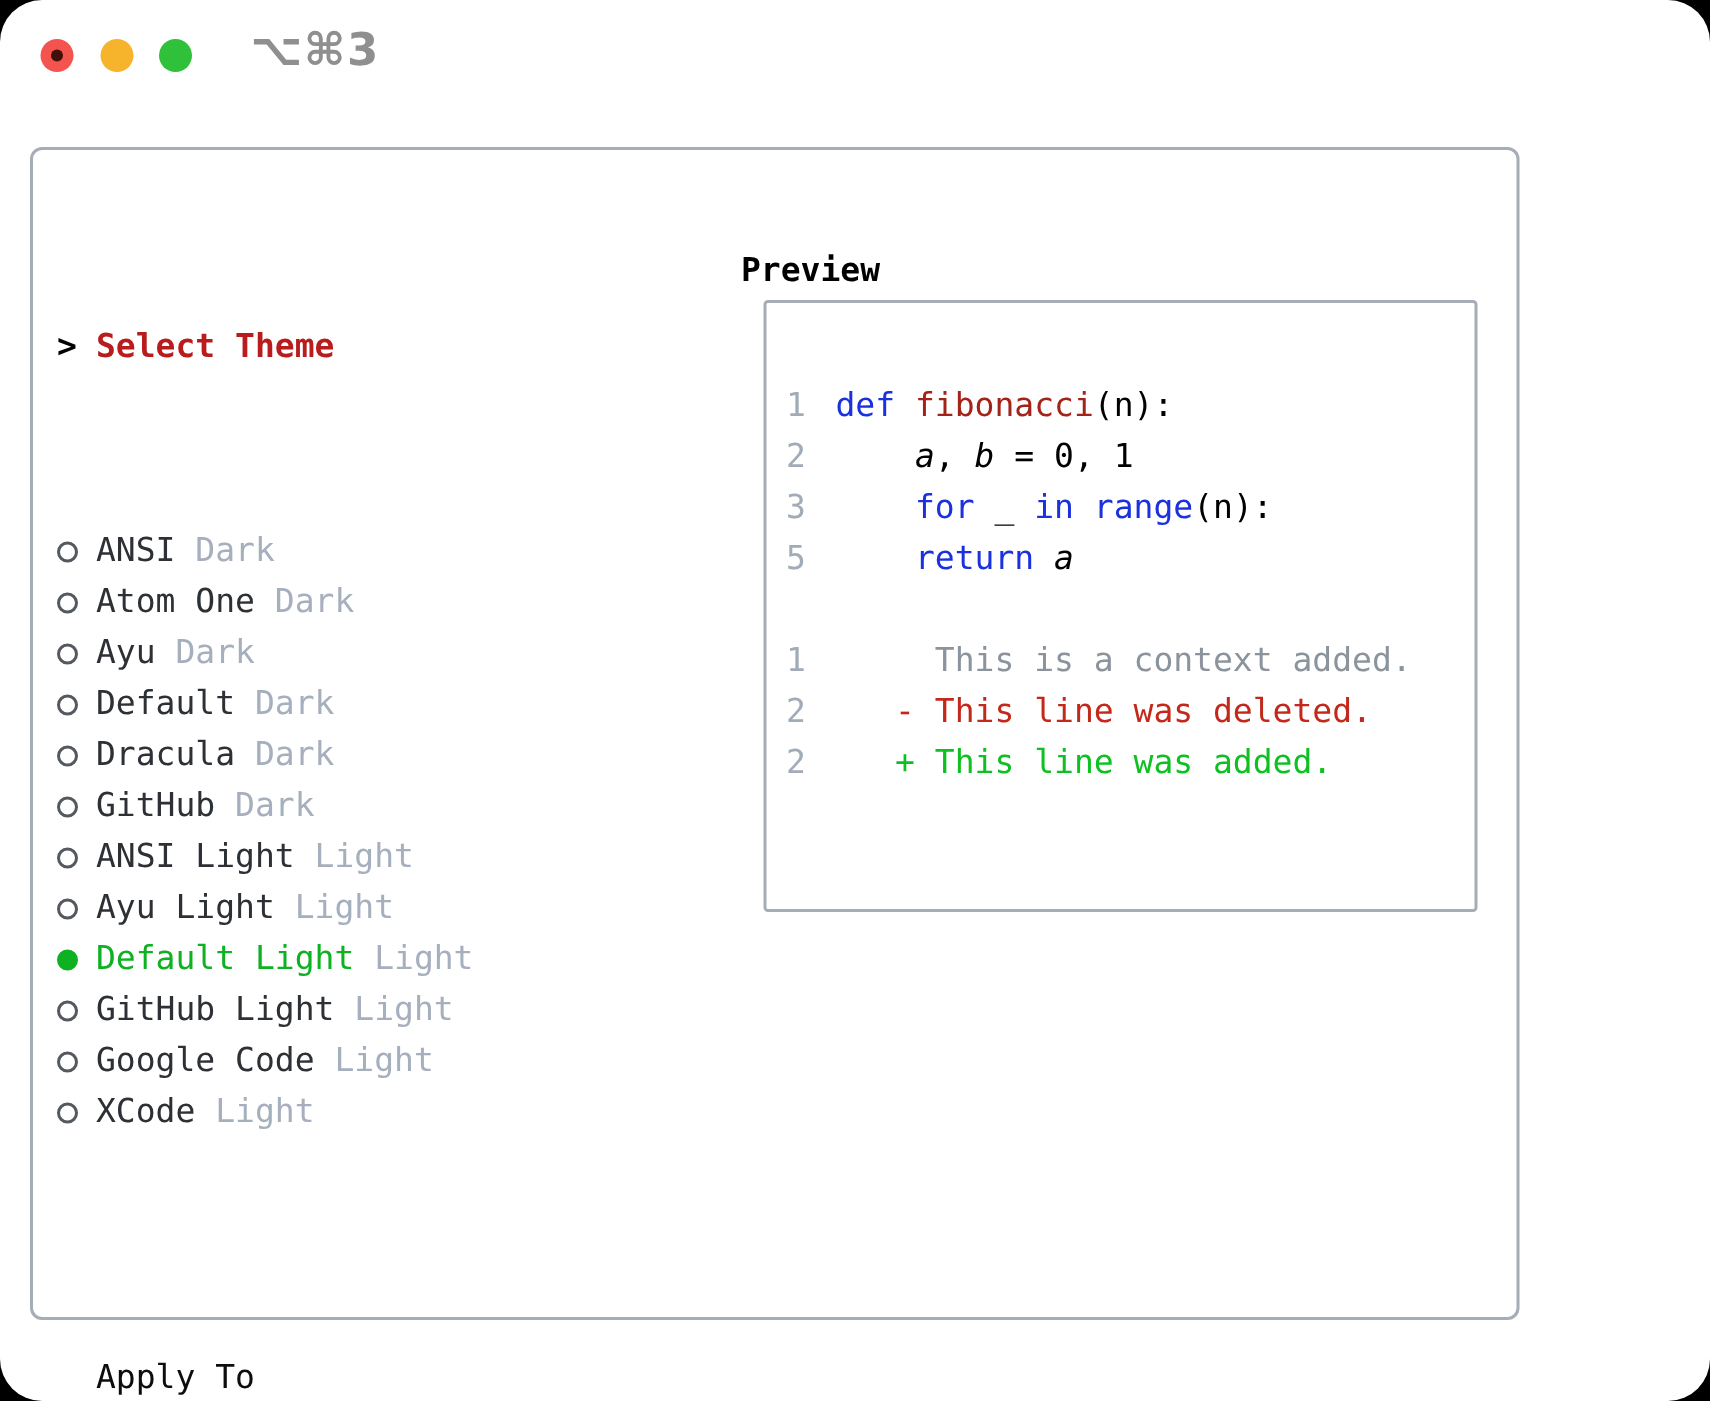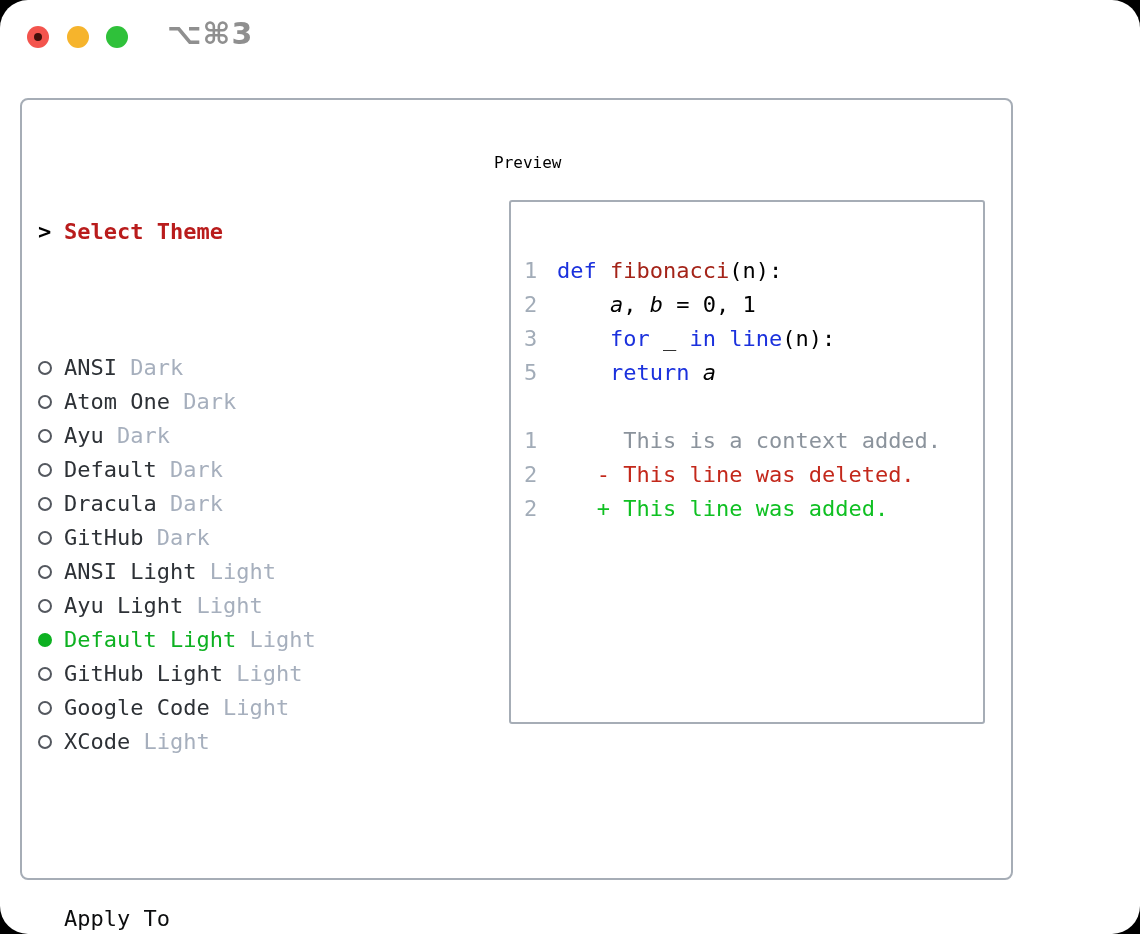--- a/index.html
+++ b/index.html
@@ -38,25 +38,25 @@
   .circle{width:14px;height:14px;border-radius:50%;border:2px solid #54585f;}
   .circle.sel{background:var(--accent-green);border-color:var(--accent-green);}
   .heading{font-weight:bold;color:#b91c1c;}
   .subheading{color:#0c0d0e;}
   .tname{color:var(--text-dark);}
   .tname.sel{color:var(--accent-green);}
   .tvariant{color:var(--muted-gray);}
   .spacer34{margin-top:41px;}
   
   .preview-title{
-    position:absolute;left:472px;top:46px;height:34px;line-height:34px;
-    font-size:16px;font-weight:normal;color:#000;
+    position:absolute;left:472px;top:64px;height:34px;line-height:34px;
+    font-size:22px;font-weight:bold;color:#000;
   }
   .preview-box{
-    position:absolute;left:487px;top:100px;width:476px;height:524px;
+    position:absolute;left:487px;top:100px;width:476px;height:408px;
     border:2px solid var(--border-gray);border-radius:3px;background:#fff;
     padding:52px 0 0 13px;overflow:hidden;
   }
   .code-line{height:34px;line-height:34px;font-size:22px;white-space:pre;}
   .lnum{display:inline-block;width:33px;color:var(--line-number-gray);}
   .kw{color:var(--keyword-blue);}
   .fn{color:var(--function-red);}
   .var{font-style:italic;}
   .ctx{color:var(--context-gray);}
   .del{color:var(--deleted-red);}
@@ -90,21 +90,21 @@
       
 
       
     </div>
 
     <div class="preview-title">Preview</div>
 
     <div class="preview-box" id="preview-box">
         <div class="code-line"><span class="lnum">1</span><span class="kw">def</span><span> </span><span class="fn">fibonacci</span><span>(n):</span></div>
         <div class="code-line"><span class="lnum">2</span><span>    </span><span class="var">a</span><span>, </span><span class="var">b</span><span> = 0, 1</span></div>
-        <div class="code-line"><span class="lnum">3</span><span>    </span><span class="kw">for</span><span> _ </span><span class="kw">in</span><span> </span><span class="kw">line</span><span>(n):</span></div>
+        <div class="code-line"><span class="lnum">3</span><span>    </span><span class="kw">for</span><span> _ </span><span class="kw">in</span><span> </span><span class="kw">range</span><span>(n):</span></div>
         <div class="code-line"><span class="lnum">5</span><span>    </span><span class="kw">return</span><span> </span><span class="var">a</span></div>
         <div class="code-line"><span class="lnum"></span></div>
         <div class="code-line"><span class="lnum">1</span><span class="ctx">     This is a context added.</span></div>
         <div class="code-line"><span class="lnum">2</span><span class="del">   - This line was deleted.</span></div>
         <div class="code-line"><span class="lnum">2</span><span class="add">   + This line was added.</span></div>
       </div>
 
   </div>
 </div>
 

